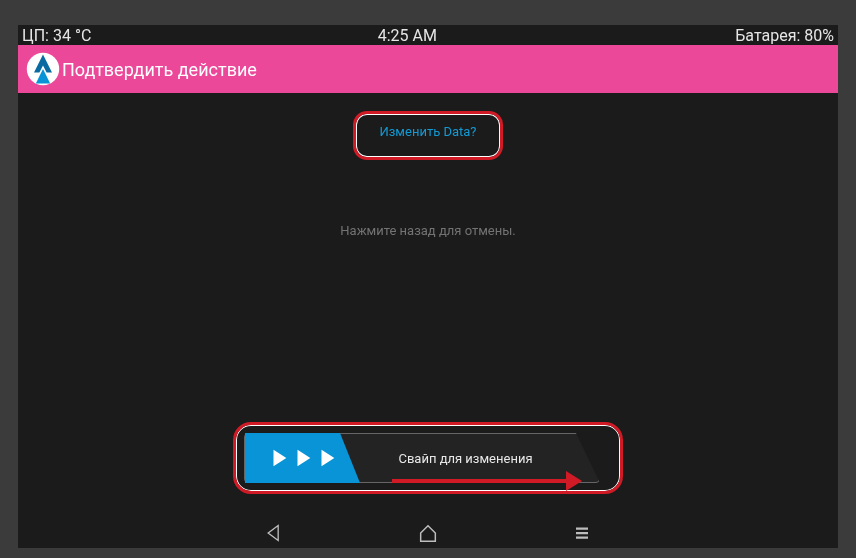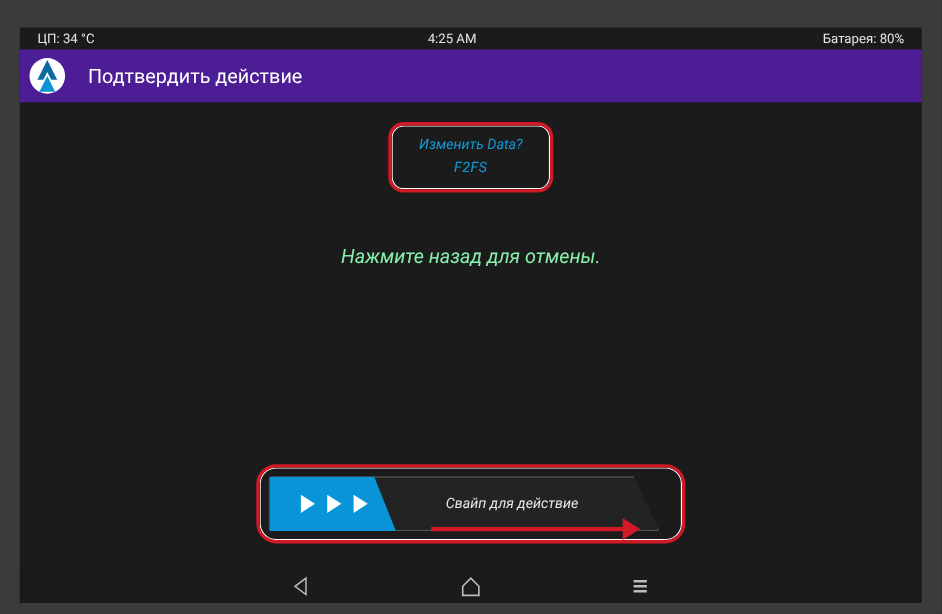--- a/index.html
+++ b/index.html
@@ -7,49 +7,48 @@
   .device {
     position: absolute;
     left: 18px; top: 25px;
     width: 820px; height: 523px;
     background: #1b1b1b;
   }
   .statusbar {
     height: 20px;
     display: flex;
     align-items: center;
-    font-size: 12px;
+    font-size: 16px;
     color: #e6e6e6;
-    padding: 0 16px;
+    padding: 0 4px;
   }
   .statusbar .sb-left { flex: 0 0 auto; }
   .statusbar .sb-center { flex: 1 1 auto; text-align: center; }
   .statusbar .sb-right { flex: 0 0 auto; text-align: right; margin-left: 12px; }
   .header {
     height: 48px;
-    background: #4c1d95;
-    display: flex;
-    align-items: center;
-    gap: 18px;
+    background: #ec4899;
+    display: flex;
+    align-items: center;
+    gap: 0;
     padding-left: 6px;
   }
   .header .logo {
     width: 38px; height: 38px;
     display:flex;align-items:center;justify-content:center;
   }
   .header .title {
     color: #ffffff;
     font-size: 18px;
     font-weight: 400;
   }
   .content {
     position: relative;
     height: 425px;
     text-align: center;
-    font-style: italic;
   }
   .prompt-box {
     position: absolute;
     left: 50%; top: 18px;
     transform: translateX(-50%);
     width: 150px;
     padding: 10px 6px 12px;
     border: 3px solid #d01a25;
     border-radius: 14px;
     box-shadow: inset 0 0 0 1px #fff;
@@ -61,22 +60,22 @@
   }
   .prompt-line2 {
     color: #129ad5;
     font-size: 13px;
     letter-spacing: 0.5px;
   }
   .hint {
     position: absolute;
     left: 0; right: 0; top: 130px;
     text-align: center;
-    color: #86efac;
-    font-size: 18px;
+    color: #737373;
+    font-size: 13px;
   }
   
   .slider-wrap {
     position: absolute;
     left: 50%; bottom: 24px;
     transform: translateX(-50%);
     width: 390px;
     padding: 8px 20px 8px 8px;
     border: 3px solid #d01a25;
     border-radius: 18px;
@@ -154,21 +153,20 @@
         <path d="M20 4 L30 24 L24 24 L20 16 L16 24 L10 24 Z" fill="#0a6ba2"></path>
         <path d="M20 20 L28 36 L12 36 Z" fill="#0894d6"></path>
       </svg>
     </span>
     <span class="title">Подтвердить действие</span>
   </div>
 
   <div class="content">
     <div class="prompt-box">
       <div class="prompt-line1">Изменить Data?</div>
-      <div class="prompt-line2">F2FS</div>
     </div>
     <div class="hint">Нажмите назад для отмены.</div>
 
     <div class="slider-wrap">
       <div class="slider">
         <div class="handle">
           <span>
               <svg viewBox="0 0 24 24">
                 <path d="M6 3 L20 12 L6 21 Z"></path>
               </svg>
@@ -177,21 +175,21 @@
               <svg viewBox="0 0 24 24">
                 <path d="M6 3 L20 12 L6 21 Z"></path>
               </svg>
             </span>
           <span>
               <svg viewBox="0 0 24 24">
                 <path d="M6 3 L20 12 L6 21 Z"></path>
               </svg>
             </span>
         </div>
-        <div class="slider-label">Свайп для действие</div>
+        <div class="slider-label">Свайп для изменения</div>
       </div>
       <div class="slider-arrow"></div>
     </div>
   </div>
 
   <div class="navbar">
     <span class="navbtn">
       <svg viewBox="0 0 24 24" width="20" height="20">
           <path d="M17 3 L5 12 L17 21 Z" fill="none"></path>
         </svg>

